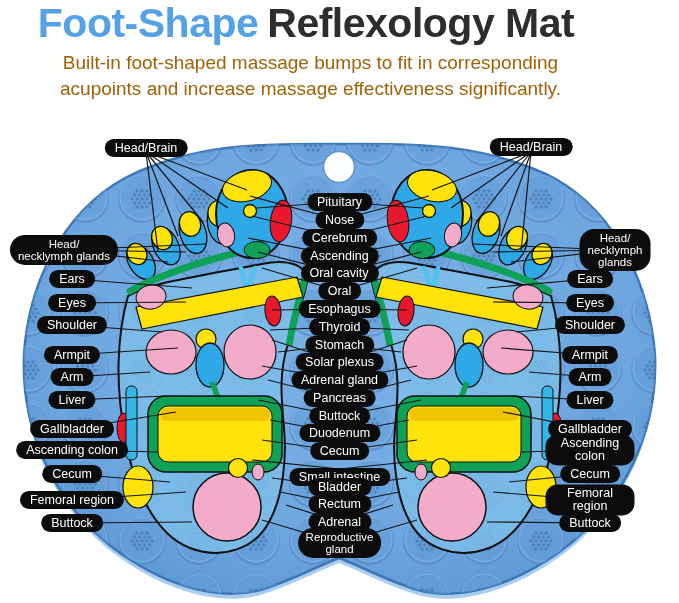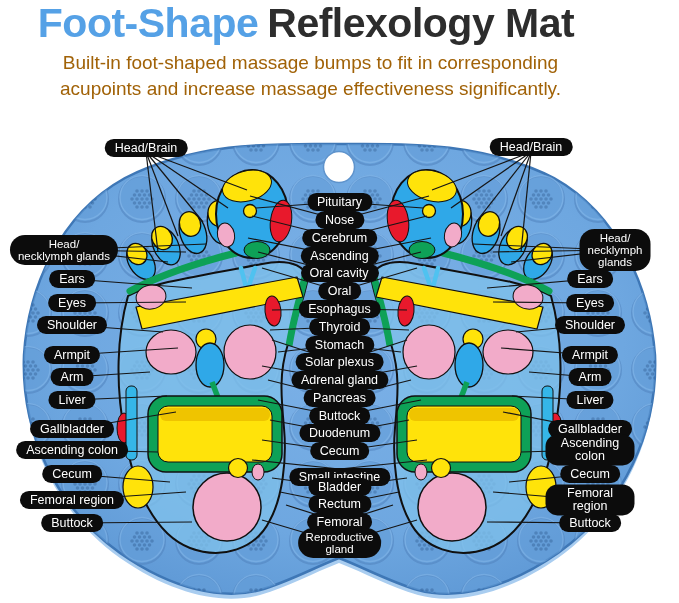--- a/index.html
+++ b/index.html
@@ -224,21 +224,21 @@
       <div class="pill" style="left: 339.5px; top: 345px;">Stomach</div>
       <div class="pill" style="left: 339.5px; top: 380px;">Adrenal gland</div>
       <div class="pill" style="left: 339.5px; top: 362px;">Solar plexus</div>
       <div class="pill" style="left: 339.5px; top: 398px;">Pancreas</div>
       <div class="pill" style="left: 339.5px; top: 416px;">Buttock</div>
       <div class="pill" style="left: 339.5px; top: 433px;">Duodenum</div>
       <div class="pill" style="left: 339.5px; top: 451px;">Cecum</div>
       <div class="pill" style="left: 339.5px; top: 469px; margin-top: 8px;">Small intestine</div>
       <div class="pill" style="left: 339.5px; top: 487px;">Bladder</div>
       <div class="pill" style="left: 339.5px; top: 504px;">Rectum</div>
-      <div class="pill" style="left: 339.5px; top: 522px;">Femoral</div>
+      <div class="pill" style="left: 339.5px; top: 522px;">Adrenal</div>
       <div class="pill two" style="left: 339.5px; top: 543px;">Reproductive
 gland</div>
       <div class="pill two" style="left: 64px; top: 250px;">Head/
 necklymph glands</div>
       <div class="pill" style="left: 72px; top: 279px;">Ears</div>
       <div class="pill" style="left: 72px; top: 303px;">Eyes</div>
       <div class="pill" style="left: 72px; top: 325px;">Shoulder</div>
       <div class="pill" style="left: 72px; top: 355px;">Armpit</div>
       <div class="pill" style="left: 72px; top: 377px;">Arm</div>
       <div class="pill" style="left: 72px; top: 400px;">Liver</div>

